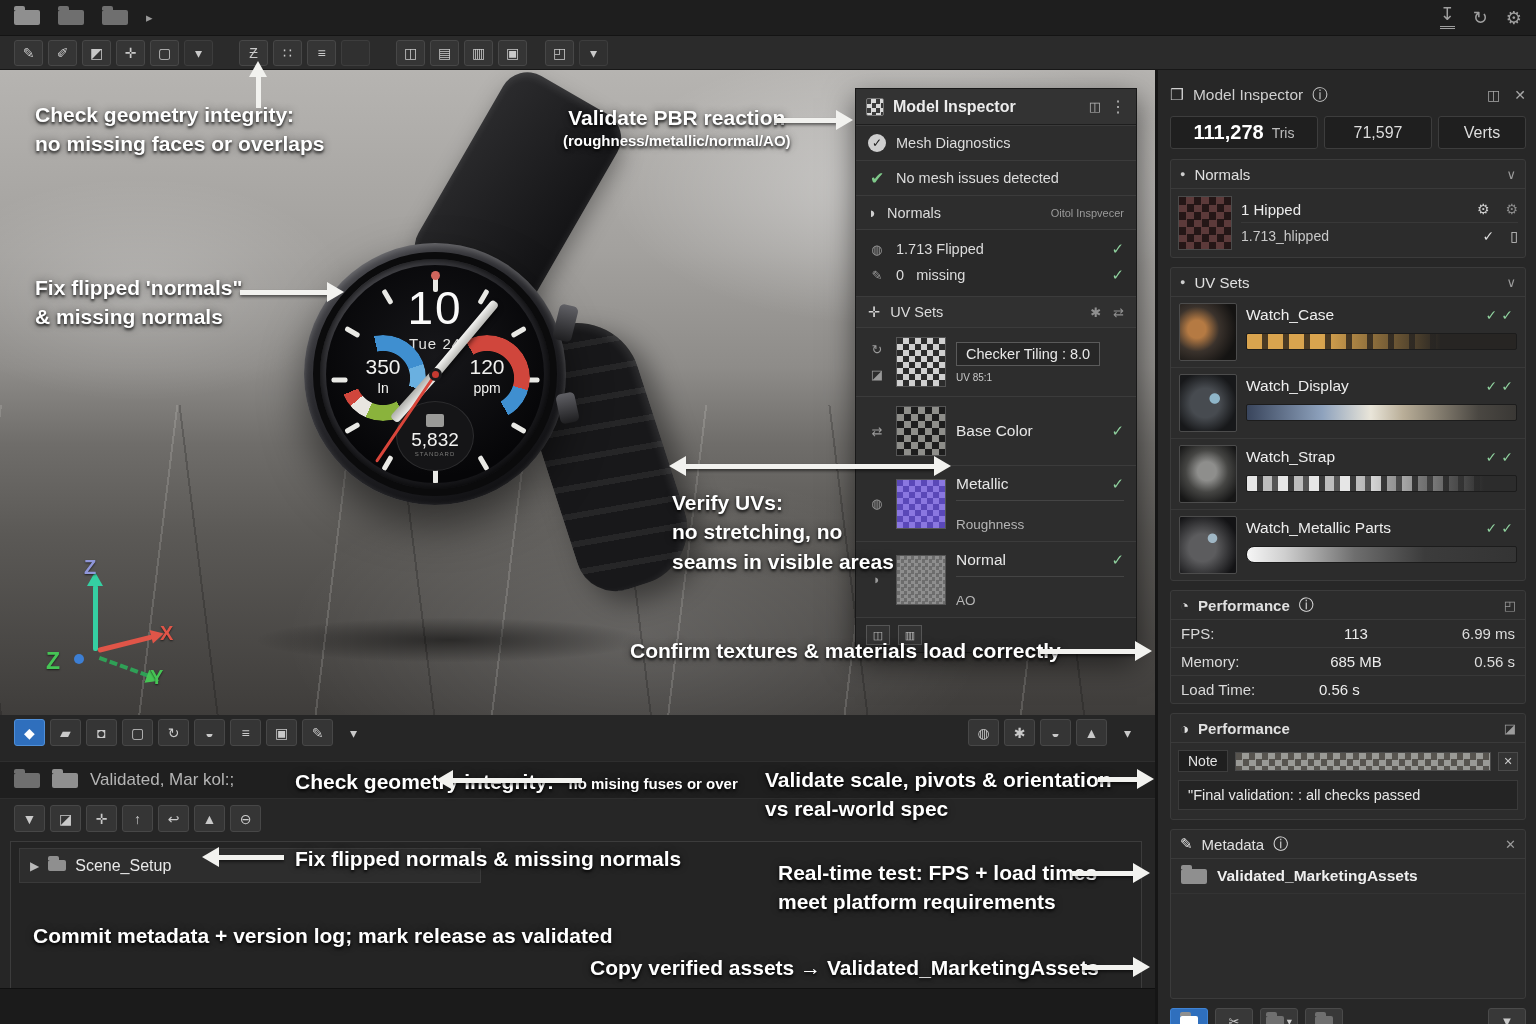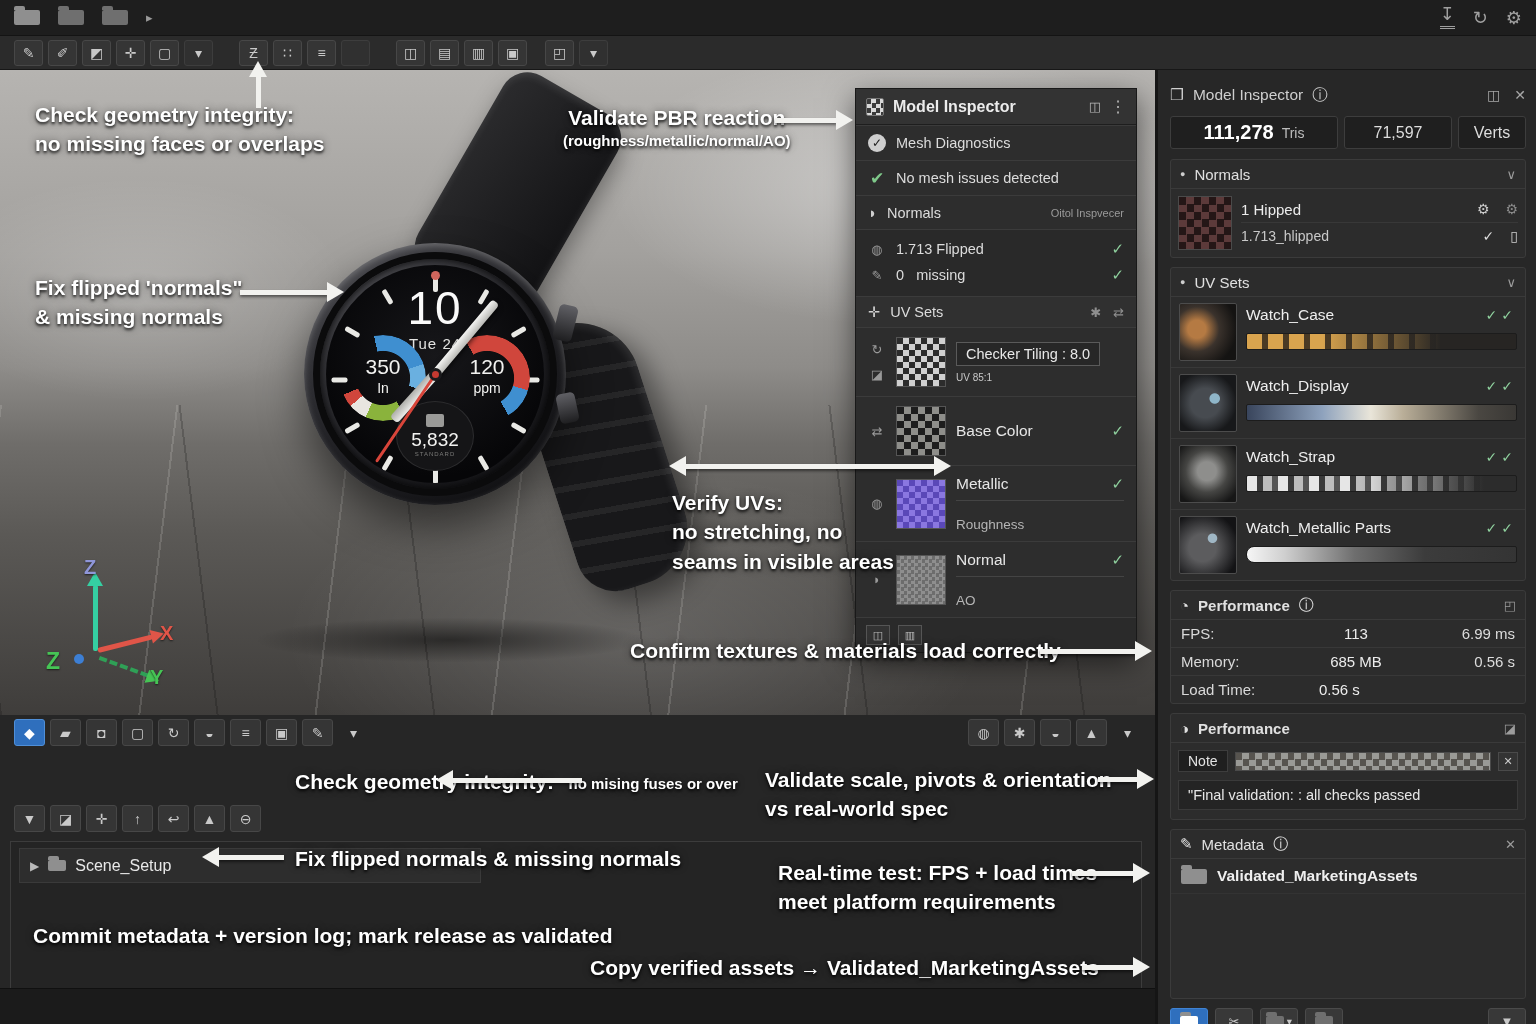--- a/index.html
+++ b/index.html
@@ -161,21 +161,21 @@
      display:flex; align-items:center; justify-content:center; }
 
   
   .sidebar { position:absolute; left:1155px; top:70px; width:381px; height:954px; background:#272727;
      border-left:3px solid #151515; padding:12px 10px 0 12px; z-index:2; color:#d6d6d6; }
   .sb-head { display:flex; align-items:center; gap:9px; height:26px; font-size:15.5px; color:#cfcfcf; }
   .sb-head .sp { margin-left:auto; display:flex; gap:14px; color:#a8a8a8; font-size:14px; }
   .sb-stats { display:flex; gap:6px; margin:8px 0 10px; }
   .cell { background:#1f1f1f; border:1px solid #3d3d3d; border-radius:3px; height:33px;
      display:flex; align-items:center; justify-content:center; gap:8px; }
-  .cell.c1 { width:168px; } .cell.c2 { width:108px; } .cell.c3 { flex:1; }
+  .cell.c1 { width:148px; } .cell.c2 { width:108px; } .cell.c3 { flex:1; }
   .cell .big { font-size:20px; font-weight:bold; color:#fff; }
   .cell .lab { font-size:14px; color:#bdbdbd; } .cell .mid { font-size:16px; color:#ddd; }
   .sb-panel { background:#2c2c2c; border:1px solid #3b3b3b; border-radius:3px; margin-bottom:9px; }
   .sb-ph { display:flex; align-items:center; gap:9px; height:29px; padding:0 9px; font-size:15px; color:#e0e0e0; border-bottom:1px solid #3a3a3a; }
   .sb-ph .dot { font-size:9px; color:#cfcfcf; }
   .sb-ph .end { margin-left:auto; display:flex; gap:12px; color:#9c9c9c; font-size:13px; }
   .nrow { display:flex; gap:9px; padding:7px; }
   .thumb52 { width:54px; height:54px; border:1px solid #4a4a4a; flex:none;
      background:repeating-conic-gradient(#5c3a3a 0% 25%, #241616 0% 50%) 0 0/15px 15px; }
   .nlines { flex:1; }
@@ -720,20 +720,25 @@
           <span>◒</span>
         </div>
       <div class="bbtn">
           <span>▲</span>
         </div>
       <div class="bbtn" style="background:transparent; border:none;">
           <span>▾</span>
         </div>
     </div>
 
+    <div class="bpath">
+      <span class="folder dim"></span>
+      <span class="folder"></span>
+      <span class="ptxt">Validated, Mar kol:;</span>
+    </div>
 
     <div class="btb btb2">
       <div class="bbtn">
           <span>▼</span>
         </div>
       <div class="bbtn">
           <span>◪</span>
         </div>
       <div class="bbtn">
           <span>✛</span>

